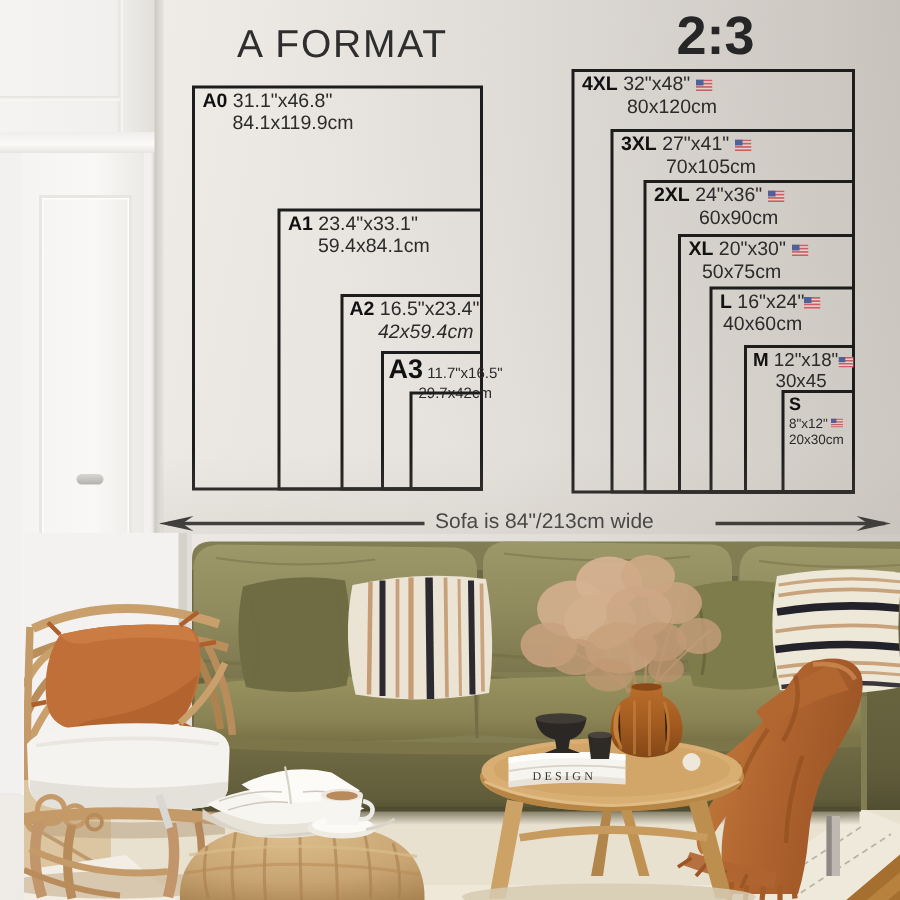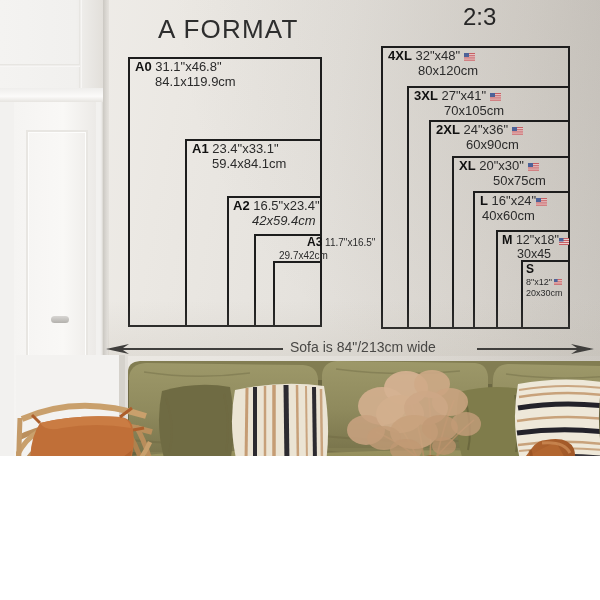--- a/index.html
+++ b/index.html
@@ -1,16 +1,16 @@
 <!DOCTYPE html>
 <html><head>
 <meta charset="utf-8">
 <style>
   html,body{margin:0;padding:0;}
-  #scene{position:relative;width:600px;height:456px;overflow:hidden;
+  #scene{position:relative;width:600px;height:600px;overflow:hidden;
     font-family:"Liberation Sans", sans-serif;
     background:linear-gradient(100deg,#f2f0ed 0,#ebe8e3 28%,#e5e2dd 52%,#dad6d0 78%,#ccc8c2 100%);}
   .abs{position:absolute;}
   .rect{position:absolute;border:2.8px solid #1d1d1d;box-sizing:border-box;background:transparent;}
   .lbl{position:absolute;color:#2b2b2b;line-height:1.15;white-space:nowrap;}
   .lbl b{color:#111;}
 </style>
 </head>
 <body>
 <div id="scene">
@@ -30,37 +30,37 @@
   <div class="abs" style="left:14px;top:102px;width:82px;height:428px;background:linear-gradient(90deg,#f5f4f2,#f9f8f6 60%,#eceae7);"></div>
 
   <div class="abs" style="left:26px;top:130px;width:58px;height:370px;border:2px solid #e8e6e2;box-shadow:inset 0 0 0 1px #fdfdfc;"></div>
 
   <div class="abs" style="left:51px;top:316px;width:18px;height:7px;border-radius:3.5px;background:linear-gradient(180deg,#d8d6d3,#b3b1ad);"></div>
 
   <div class="abs" style="left:103px;top:0;width:6px;height:600px;background:linear-gradient(90deg,#cbc8c2,#dbd8d3 55%,#e5e2dd);"></div>
 
   <div class="lbl" style="left:158px;top:15px;font-size:26px;letter-spacing:1.2px;color:#2e2e2e;">A FORMAT</div>
 
-  <div class="lbl" style="left:463px;top:3px;font-size:24px;color:#262626;">2:3</div>
+  <div class="lbl" style="left:451px;top:3px;font-size:36px;color:#262626;font-weight:bold;">2:3</div>
 
   <div class="rect" style="left:128px;top:57px;width:194px;height:270px;"></div>
 
   <div class="lbl" style="left:135px;top:60px;font-size:13px;"><b>A0</b> 31.1"x46.8"<br><span style="margin-left:20px;margin-top:48px;">84.1x119.9cm</span></div>
 
   <div class="rect" style="left:185px;top:139px;width:137px;height:188px;"></div>
 
   <div class="lbl" style="left:192px;top:142px;font-size:13px;"><b>A1</b> 23.4"x33.1"<br><span style="margin-left:20px;">59.4x84.1cm</span></div>
 
   <div class="rect" style="left:227px;top:196px;width:95px;height:131px;"></div>
 
   <div class="lbl" style="left:233px;top:199px;font-size:13px;"><b>A2</b> 16.5"x23.4"<br><span style="margin-left:19px;font-style:italic;">42x59.4cm</span></div>
 
   <div class="rect" style="left:254px;top:234px;width:68px;height:93px;"></div>
 
-  <div class="lbl" style="left:259px;top:236px;font-size:10px;"><b style="font-size:12px;margin-left:48px;">A3</b> 11.7"x16.5"<br><span style="margin-left:20px;">29.7x42cm</span></div>
+  <div class="lbl" style="left:259px;top:236px;font-size:10px;"><b style="font-size:18px;">A3</b> 11.7"x16.5"<br><span style="margin-left:20px;">29.7x42cm</span></div>
 
   <div class="rect" style="left:273px;top:261px;width:49px;height:66px;"></div>
 
 
   <div class="rect" style="left:381px;top:46px;width:189px;height:283px;"></div>
 
   <div class="lbl" style="left:388px;top:49px;font-size:13px;"><b>4XL</b> 32"x48" <svg width="11" height="8" viewBox="0 0 11 8" style="vertical-align:-1px">
         <rect width="11" height="8" fill="#e9cfce"></rect>
         <rect y="0" width="11" height="1.1" fill="#c75f63"></rect>
         <rect y="2.2" width="11" height="1.1" fill="#c75f63"></rect>
@@ -93,21 +93,21 @@
 
   <div class="rect" style="left:452px;top:156px;width:118px;height:173px;"></div>
 
   <div class="lbl" style="left:459px;top:159px;font-size:13px;"><b>XL</b> 20"x30" <svg width="11" height="8" viewBox="0 0 11 8" style="vertical-align:-1px">
         <rect width="11" height="8" fill="#e9cfce"></rect>
         <rect y="0" width="11" height="1.1" fill="#c75f63"></rect>
         <rect y="2.2" width="11" height="1.1" fill="#c75f63"></rect>
         <rect y="4.4" width="11" height="1.1" fill="#c75f63"></rect>
         <rect y="6.6" width="11" height="1.1" fill="#c75f63"></rect>
         <rect width="5" height="4" fill="#4d6298"></rect>
-      </svg><br><span style="margin-left:34px;">50x75cm</span></div>
+      </svg><br><span style="margin-left:9px;">50x75cm</span></div>
 
   <div class="rect" style="left:473px;top:191px;width:97px;height:138px;"></div>
 
   <div class="lbl" style="left:480px;top:194px;font-size:13px;"><b>L</b> 16"x24"<svg width="11" height="8" viewBox="0 0 11 8" style="vertical-align:-1px">
         <rect width="11" height="8" fill="#e9cfce"></rect>
         <rect y="0" width="11" height="1.1" fill="#c75f63"></rect>
         <rect y="2.2" width="11" height="1.1" fill="#c75f63"></rect>
         <rect y="4.4" width="11" height="1.1" fill="#c75f63"></rect>
         <rect y="6.6" width="11" height="1.1" fill="#c75f63"></rect>
         <rect width="5" height="4" fill="#4d6298"></rect>

